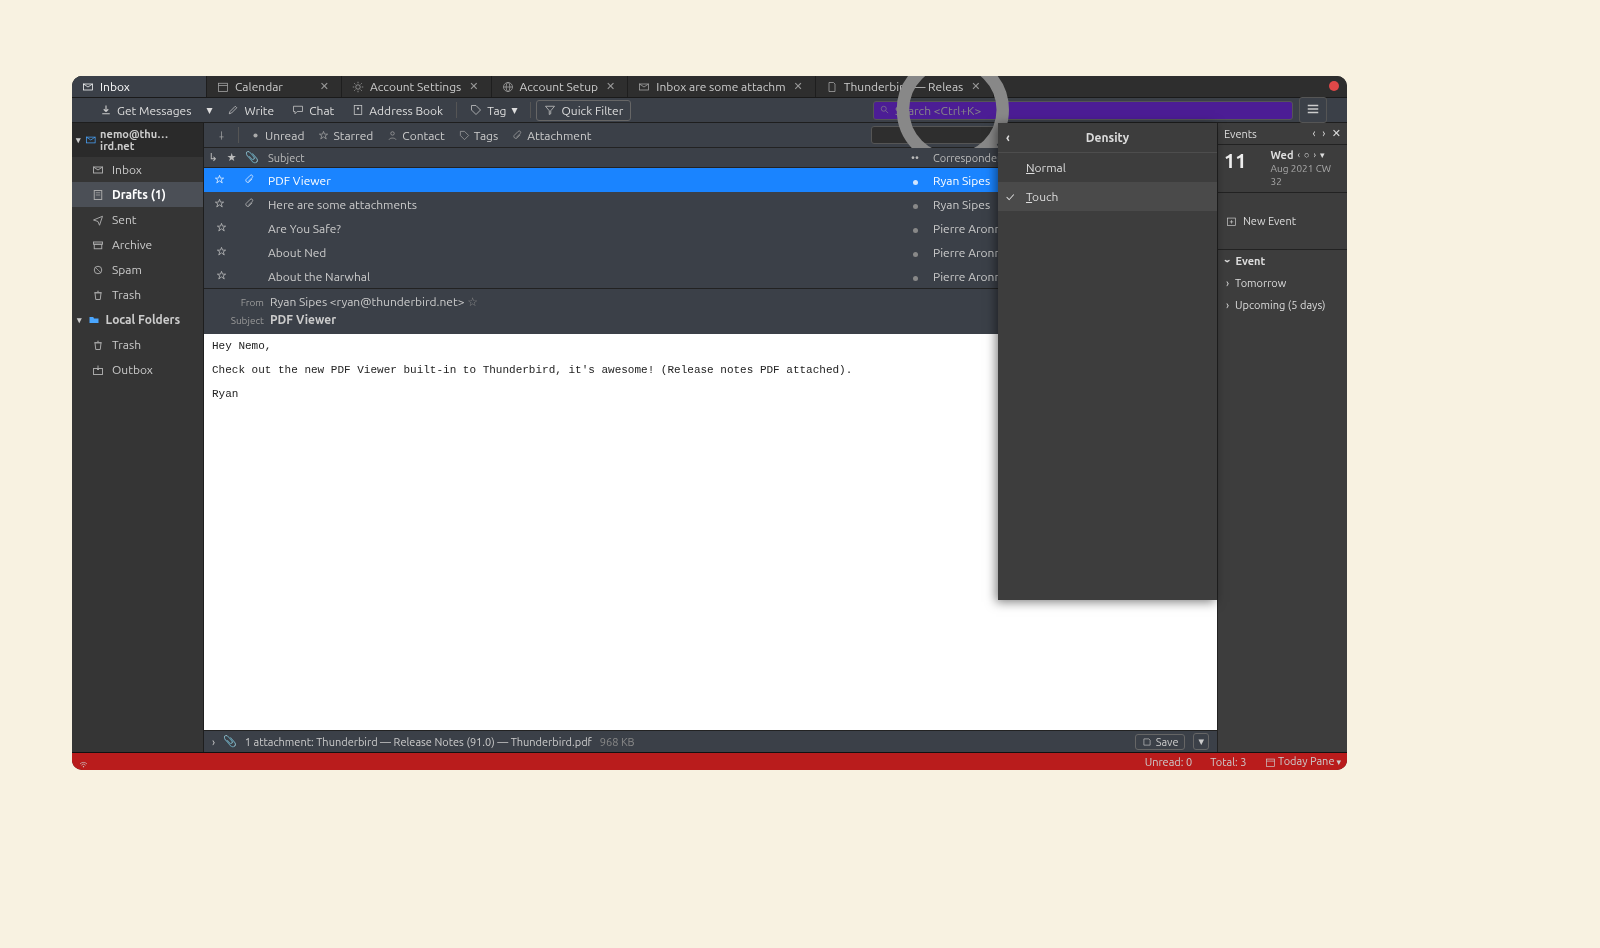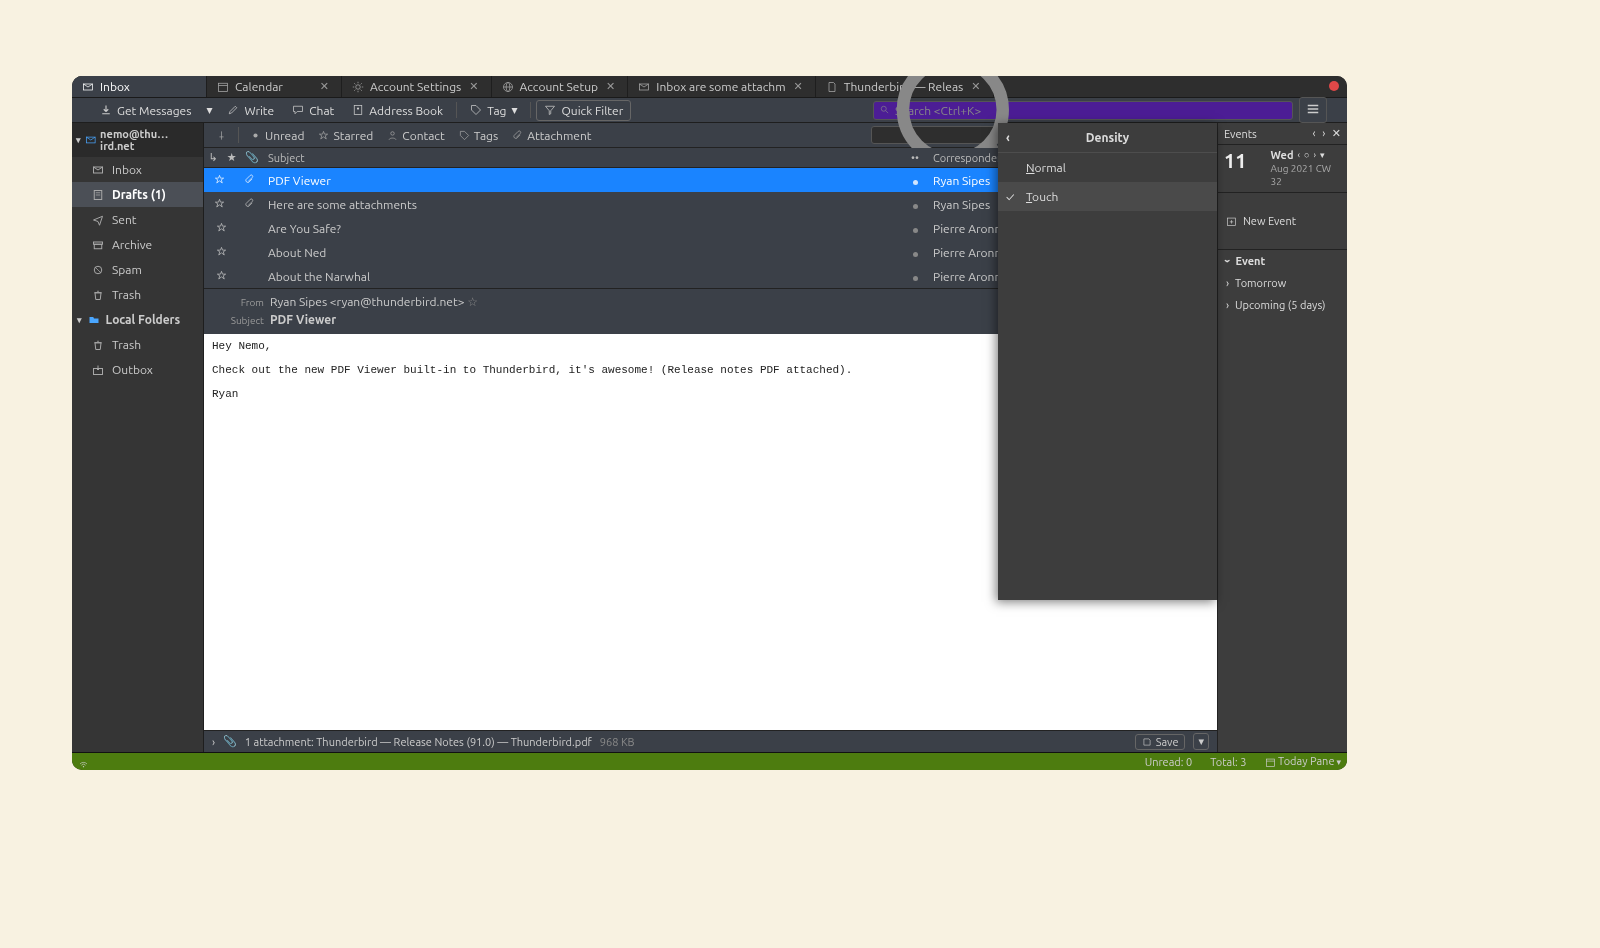--- a/index.html
+++ b/index.html
@@ -94,21 +94,21 @@
 .events-date .daylines{ font-size:11px; line-height:13px;}
 .events-date .sub{ color:#aaa; font-size:10px;}
 .events-btn{ border-top:1px solid #222; border-bottom:1px solid #222; padding:22px 8px; display:flex; align-items:center; gap:6px; font-size:11px;}
 .events-btn svg{width:11px;height:11px;fill:#ccc;}
 .events-section{ padding:5px 8px; display:flex; align-items:center; gap:6px; font-size:11px;}
 .events-section.bold{ font-weight:bold;}
 .chev{ display:inline-block; transform:rotate(0);}
 .chev.down{ transform:rotate(90deg);}
 
 
-.status { height:18px; background:#4d7c0f; border-top:1px solid #111; color:#ccc; display:flex; align-items:center; padding:0 6px; font-size:11px;}
+.status { height:18px; background:#b91c1c; border-top:1px solid #111; color:#ccc; display:flex; align-items:center; padding:0 6px; font-size:11px;}
 .status-spacer{flex:1;}
 .status .seg{ margin-left:18px;}
 .status svg{width:11px;height:11px;fill:#ccc; vertical-align:middle;}
 .caret{font-size:9px; margin-left:2px;}
 </style>
 </head>
 <body>
 
 <div class="window">
 

